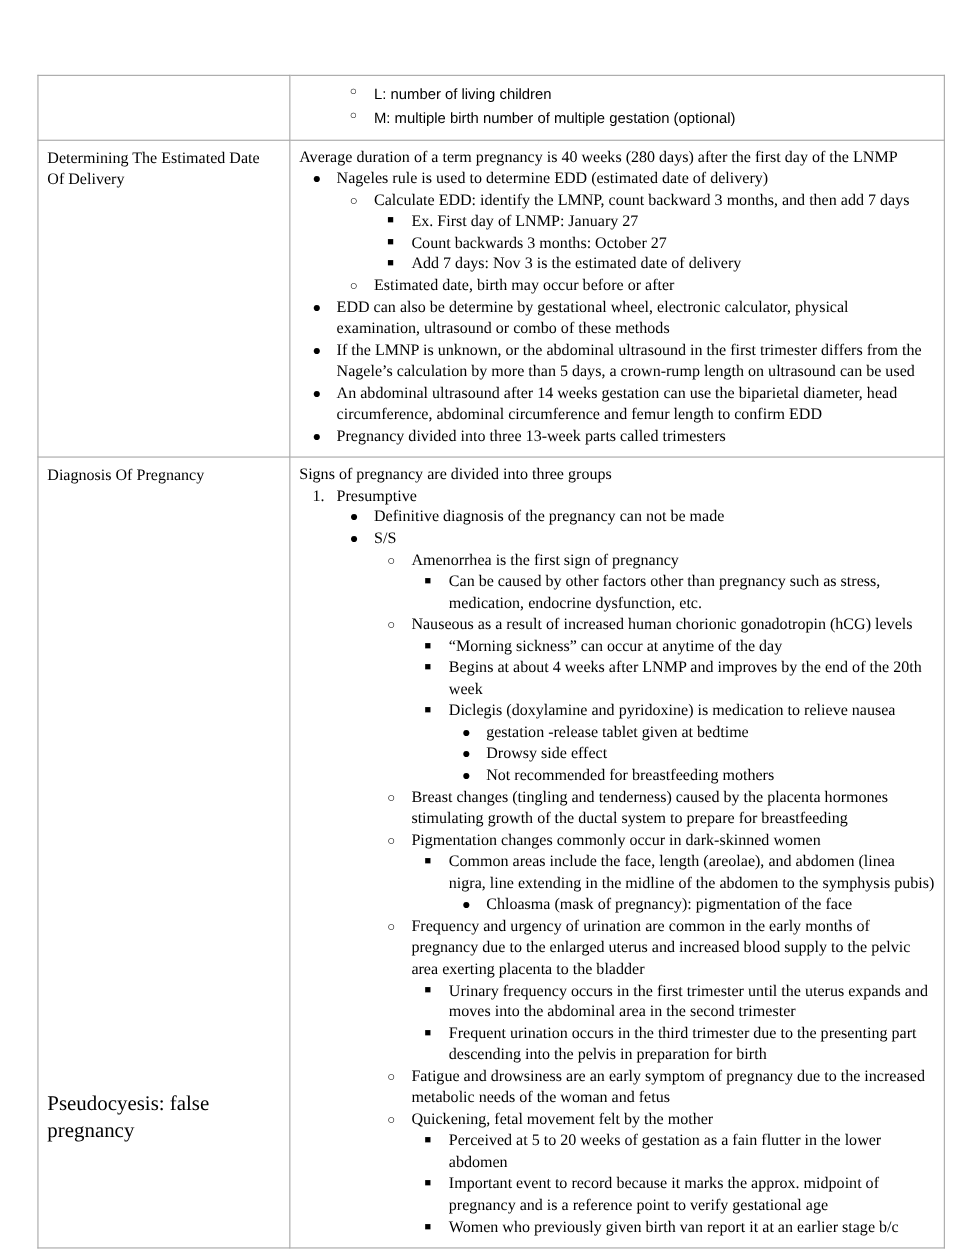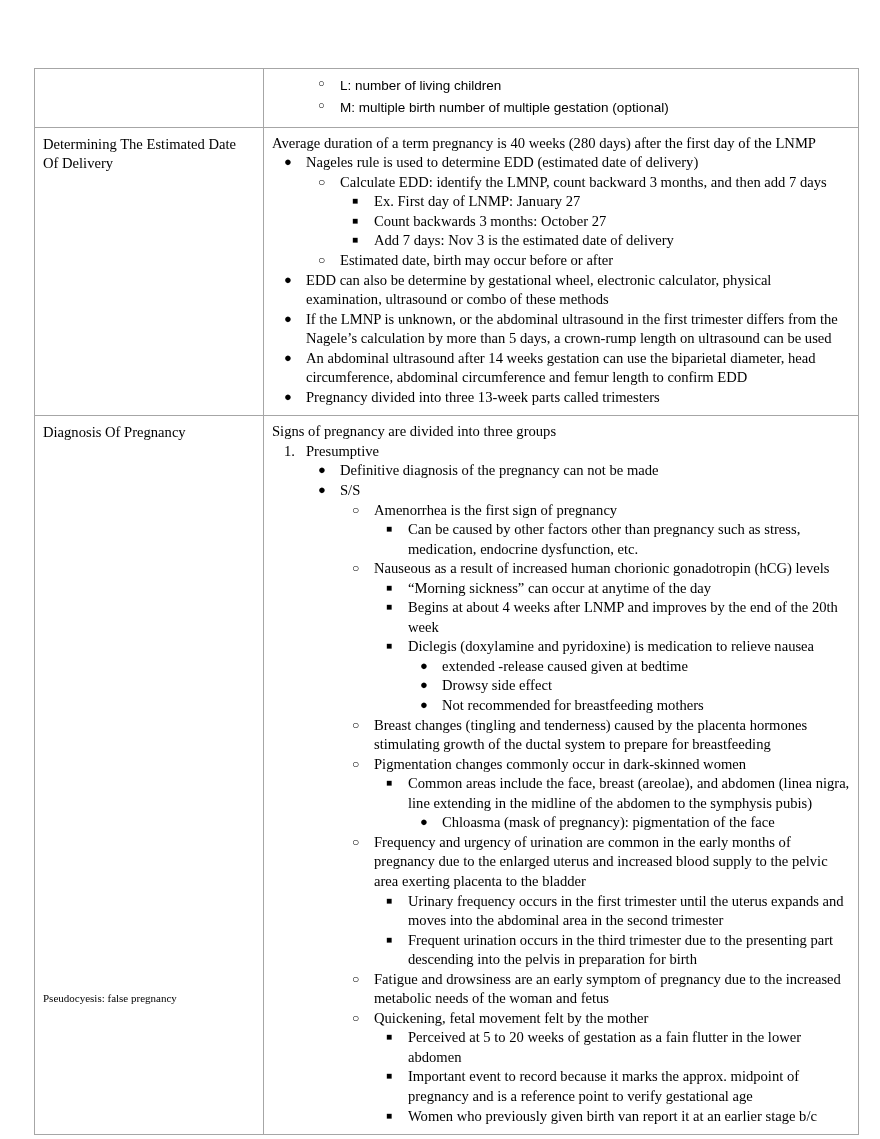--- a/index.html
+++ b/index.html
@@ -41,21 +41,21 @@
   .sans { font-family: "Liberation Sans", "DejaVu Sans", sans-serif; }
   .sans .lvl2 { font-size: 13.5px; line-height: 1.62; }
 
   
   .label-text {
     font-size: 14.6px;
     line-height: 1.33;
     padding-top: 1px;
   }
   .label-pseudo {
-    font-size: 11px;
+    font-size: 19px;
     line-height: 1.33;
     margin-top: 548px;
   }
 
   .body-text {
     font-size: 14.6px;
     line-height: 1.34;
   }
   .lead {
     margin: 0 0 0 0;
@@ -241,21 +241,21 @@
               <span class="tx">Begins at about 4 weeks after LNMP and improves by the end of the 20th week</span>
             </div>
 
             <div class="bl lvl4">
               <span class="mk mk-square">■</span>
               <span class="tx">Diclegis (doxylamine and pyridoxine) is medication to relieve nausea</span>
             </div>
 
             <div class="bl" style="margin-left:148px">
               <span class="mk mk-disc" style="width:22px">●</span>
-              <span class="tx">extended -release caused given at bedtime</span>
+              <span class="tx">gestation -release tablet given at bedtime</span>
             </div>
 
             <div class="bl" style="margin-left:148px">
               <span class="mk mk-disc" style="width:22px">●</span>
               <span class="tx">Drowsy side effect</span>
             </div>
 
             <div class="bl" style="margin-left:148px">
               <span class="mk mk-disc" style="width:22px">●</span>
               <span class="tx">Not recommended for breastfeeding mothers</span>
@@ -266,21 +266,21 @@
               <span class="tx">Breast changes (tingling and tenderness) caused by the placenta hormones stimulating growth of the ductal system to prepare for breastfeeding</span>
             </div>
 
             <div class="bl lvl3">
               <span class="mk mk-circle">○</span>
               <span class="tx">Pigmentation changes commonly occur in dark-skinned women</span>
             </div>
 
             <div class="bl lvl4">
               <span class="mk mk-square">■</span>
-              <span class="tx">Common areas include the face, breast (areolae), and abdomen (linea nigra, line extending in the midline of the abdomen to the symphysis pubis)</span>
+              <span class="tx">Common areas include the face, length (areolae), and abdomen (linea nigra, line extending in the midline of the abdomen to the symphysis pubis)</span>
             </div>
 
             <div class="bl" style="margin-left:148px">
               <span class="mk mk-disc" style="width:22px">●</span>
               <span class="tx">Chloasma (mask of pregnancy): pigmentation of the face</span>
             </div>
 
             <div class="bl lvl3">
               <span class="mk mk-circle">○</span>
               <span class="tx">Frequency and urgency of urination are common in the early months of pregnancy due to the enlarged uterus and increased blood supply to the pelvic area exerting placenta to the bladder</span>

